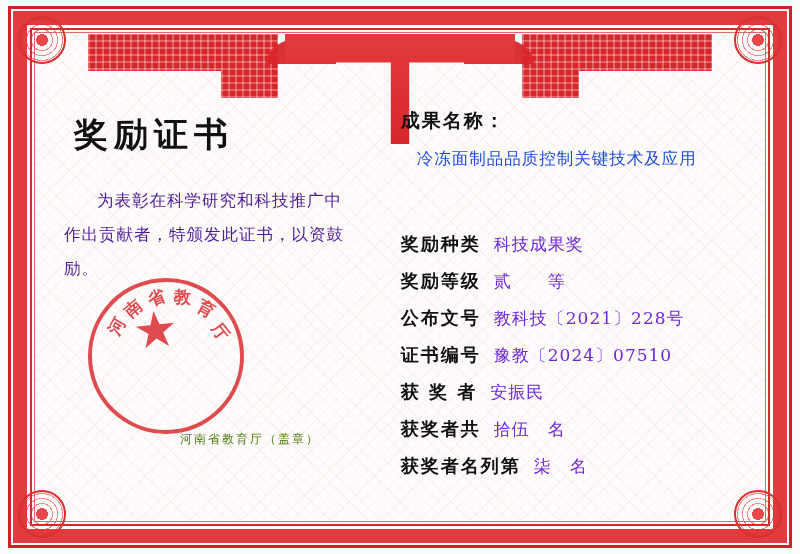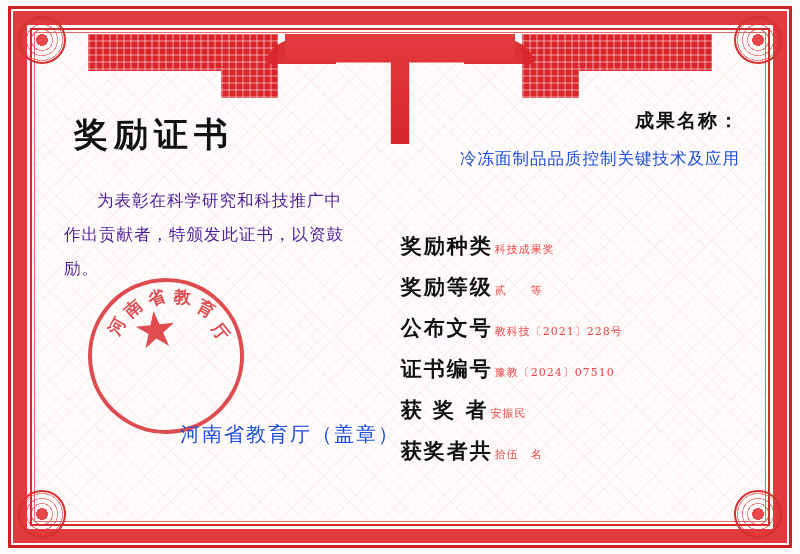--- a/index.html
+++ b/index.html
@@ -97,21 +97,21 @@
     border-radius:50% 50% 0 0 / 100% 100% 0 0;
     opacity:.95;
   }
   .tg-fan-l{left:230px;}
   .tg-fan-r{right:230px;}
 
   
   .content{position:absolute;left:60px;top:90px;right:60px;bottom:50px;}
   .cols{display:flex;height:100%;}
   .col-left{width:46%;position:relative;padding-right:18px;box-sizing:border-box;}
-  .col-right{width:54%;position:relative;padding-left:28px;box-sizing:border-box;text-align:right;}
+  .col-right{width:54%;position:relative;padding-left:28px;box-sizing:border-box;}
 
   .title{
     font-family:"DejaVu Serif", serif;
     font-weight:700;
     font-size:34px;
     letter-spacing:6px;
     color:#111;
     margin:22px 0 26px 14px;
   }
   .para{
@@ -137,21 +137,21 @@
   }
   .seal .seal-star span{display:block;transform:translate(-2px,-26px);}
   .seal-text{
     position:absolute;left:0;top:0;width:100%;height:100%;
     color:#d8262b;font-family:"DejaVu Serif", serif;font-size:17px;font-weight:700;
   }
   .seal-text i{position:absolute;font-style:normal;}
 
   .sign-line{
     position:absolute;left:120px;bottom:56px;width:240px;
-    font-family:"DejaVu Serif", serif;font-size:20px;color:#1d4ed8;letter-spacing:2px;
+    font-family:"DejaVu Serif", serif;font-size:12px;color:#4d7c0f;letter-spacing:2px;
   }
   .date-line{
     position:absolute;left:142px;bottom:26px;width:240px;
     font-family:"DejaVu Serif", serif;font-size:16px;color:#111;letter-spacing:3px;
   }
 
   
   .field-title{
     font-family:"DejaVu Serif", serif;font-weight:700;font-size:19px;color:#111;
     letter-spacing:2px;margin:18px 0 0 0;
@@ -160,24 +160,24 @@
     font-family:"DejaVu Serif", serif;font-size:16.5px;color:#1d4ed8;letter-spacing:1px;
     margin:14px 0 0 16px;
   }
   .rows{margin-top:62px;}
   .row{
     display:flex;align-items:baseline;
     margin-bottom:13px;
     font-family:"DejaVu Serif", serif;
   }
   .row .lbl{
-    font-weight:700;font-size:21px;color:#111;letter-spacing:2px;white-space:nowrap;
+    font-weight:700;font-size:18px;color:#111;letter-spacing:2px;white-space:nowrap;
   }
   .row .val{
-    font-size:11px;color:#ef4444;letter-spacing:1px;margin-left:2px;white-space:nowrap;
+    font-size:17px;color:#6d28d9;letter-spacing:1px;margin-left:13px;white-space:nowrap;
   }
 </style>
 </head>
 <body>
 
 <div id="cert">
 
   <div class="border-outer"></div>
   <div class="border-band"></div>
   <div class="border-inner"></div>
@@ -243,18 +243,22 @@
             <span class="val">豫教〔2024〕07510</span>
           </div>
           <div class="row">
             <span class="lbl">获 奖 者</span>
             <span class="val">安振民</span>
           </div>
           <div class="row">
             <span class="lbl">获奖者共</span>
             <span class="val">拾伍　名</span>
           </div>
+          <div class="row">
+            <span class="lbl">获奖者名列第</span>
+            <span class="val">柒　名</span>
+          </div>
         </div>
       </div>
 
     </div>
   </div>
 </div>
 
 </body></html>

